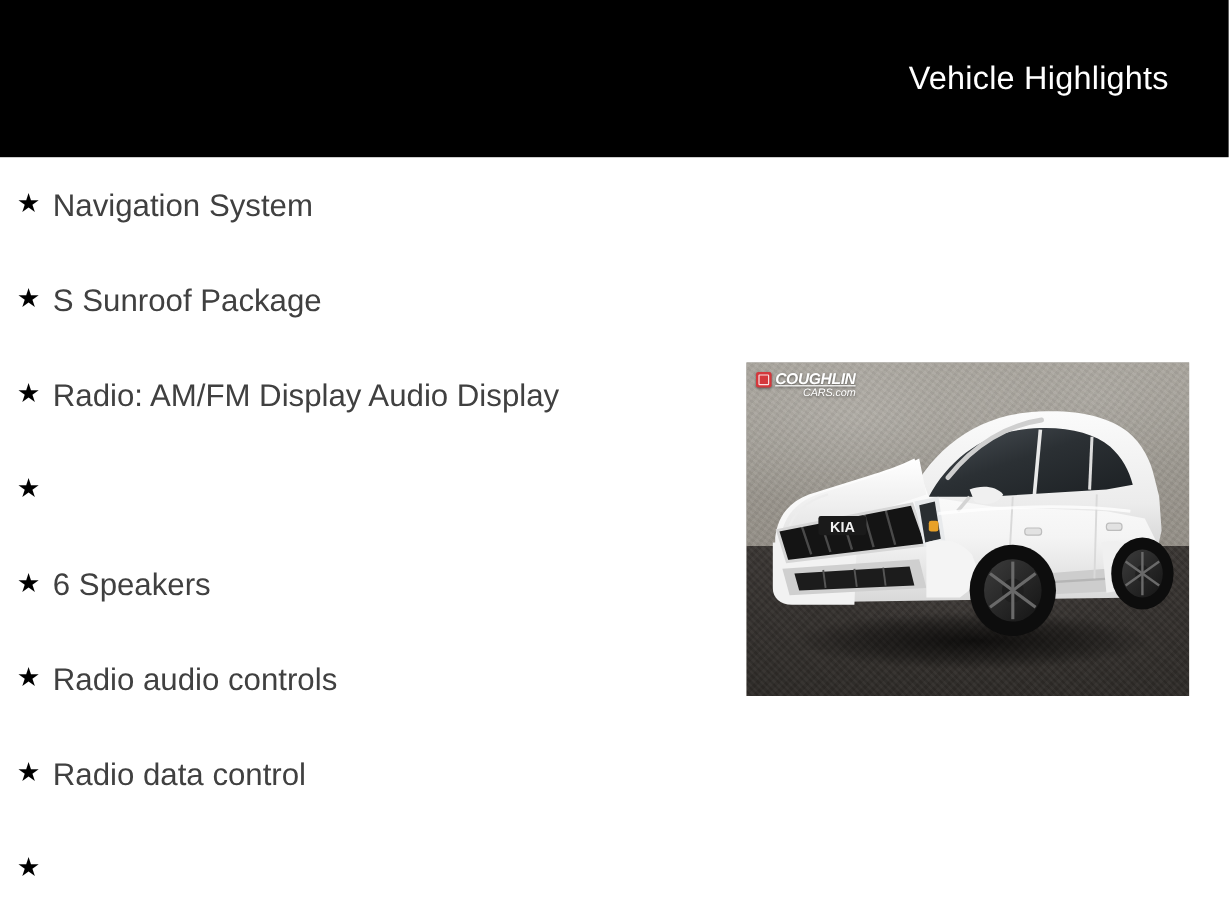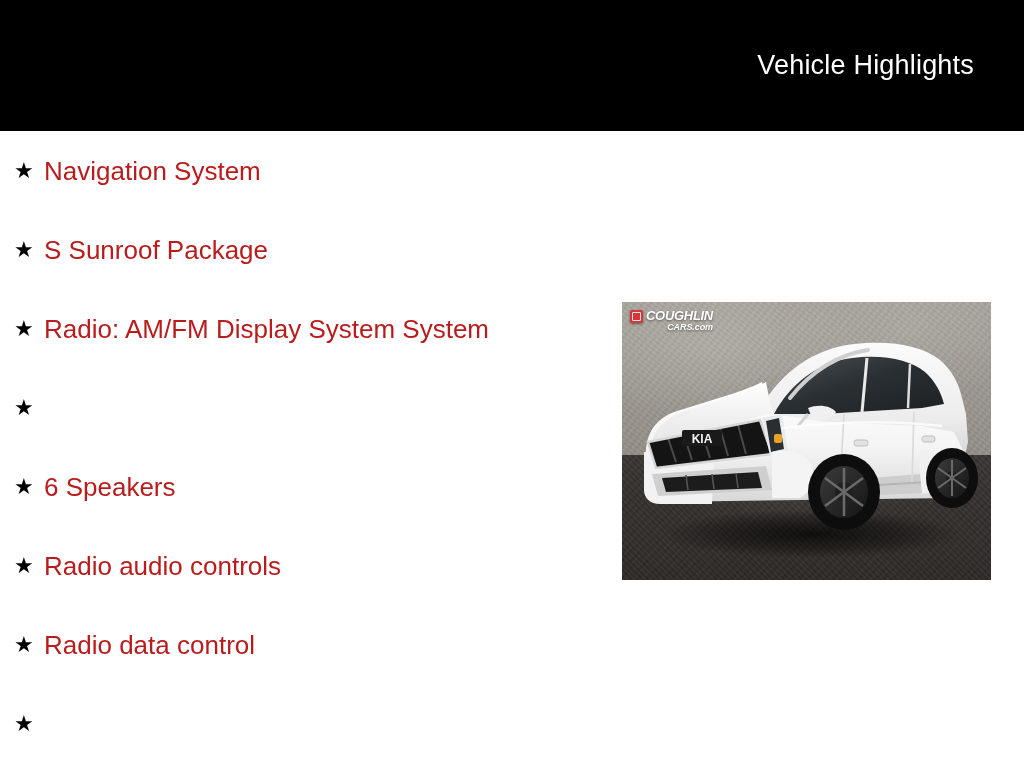--- a/index.html
+++ b/index.html
@@ -52,21 +52,21 @@
     display:inline-block;
     width:30px;
     flex:0 0 30px;
     color:#000000;
     font-size:22px;
     line-height:32px;
     text-align:left;
     font-family:"DejaVu Sans", sans-serif;
   }
   .highlight-label {
-    color:#b91c1c;
+    color:#404040;
     font-size:26px;
     line-height:32px;
     white-space:nowrap;
   }
 
   
   #vehicle-photo {
     position:absolute;
     left:622px; top:302px;
     width:369px; height:278px;
@@ -138,25 +138,26 @@
     display:flex;
     flex-direction:column;
     line-height:1;
   }
   #watermark-name {
     color:#ffffff;
     font-size:13px;
     font-weight:bold;
     font-style:italic;
     letter-spacing:-0.3px;
+    text-decoration:underline;
   }
   #watermark-site {
     color:#ffffff;
     font-size:9px;
-    font-weight:bold;
+    font-weight:normal;
     font-style:italic;
     letter-spacing:-0.1px;
     text-align:right;
     margin-top:1px;
   }
 </style>
 </head>
 <body>
 
 <div id="page">
@@ -172,21 +173,21 @@
       <span class="highlight-label">Navigation System</span>
     </li>
 
     <li class="highlight-item">
       <span class="bullet-star">★</span>
       <span class="highlight-label">S Sunroof Package</span>
     </li>
 
     <li class="highlight-item">
       <span class="bullet-star">★</span>
-      <span class="highlight-label">Radio: AM/FM Display System System</span>
+      <span class="highlight-label">Radio: AM/FM Display Audio Display</span>
     </li>
 
     <li class="highlight-item">
       <span class="bullet-star">★</span>
     </li>
 
     <li class="highlight-item">
       <span class="bullet-star">★</span>
       <span class="highlight-label">6 Speakers</span>
     </li>

